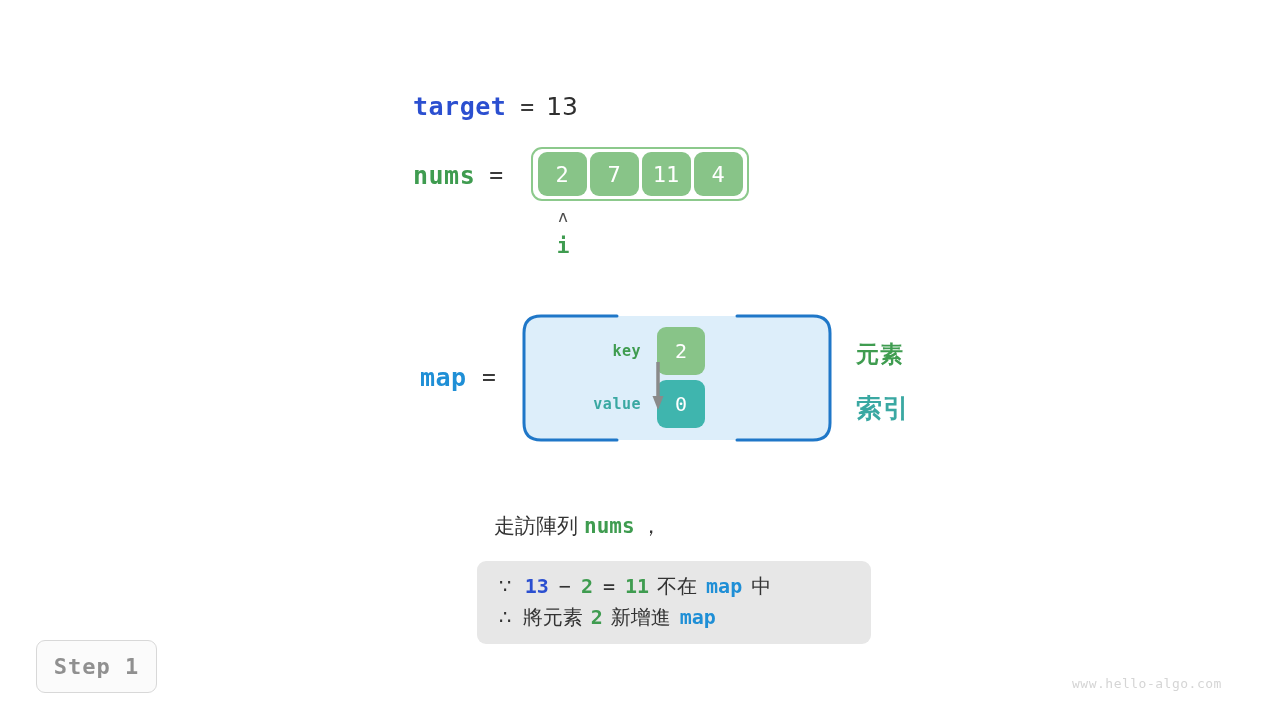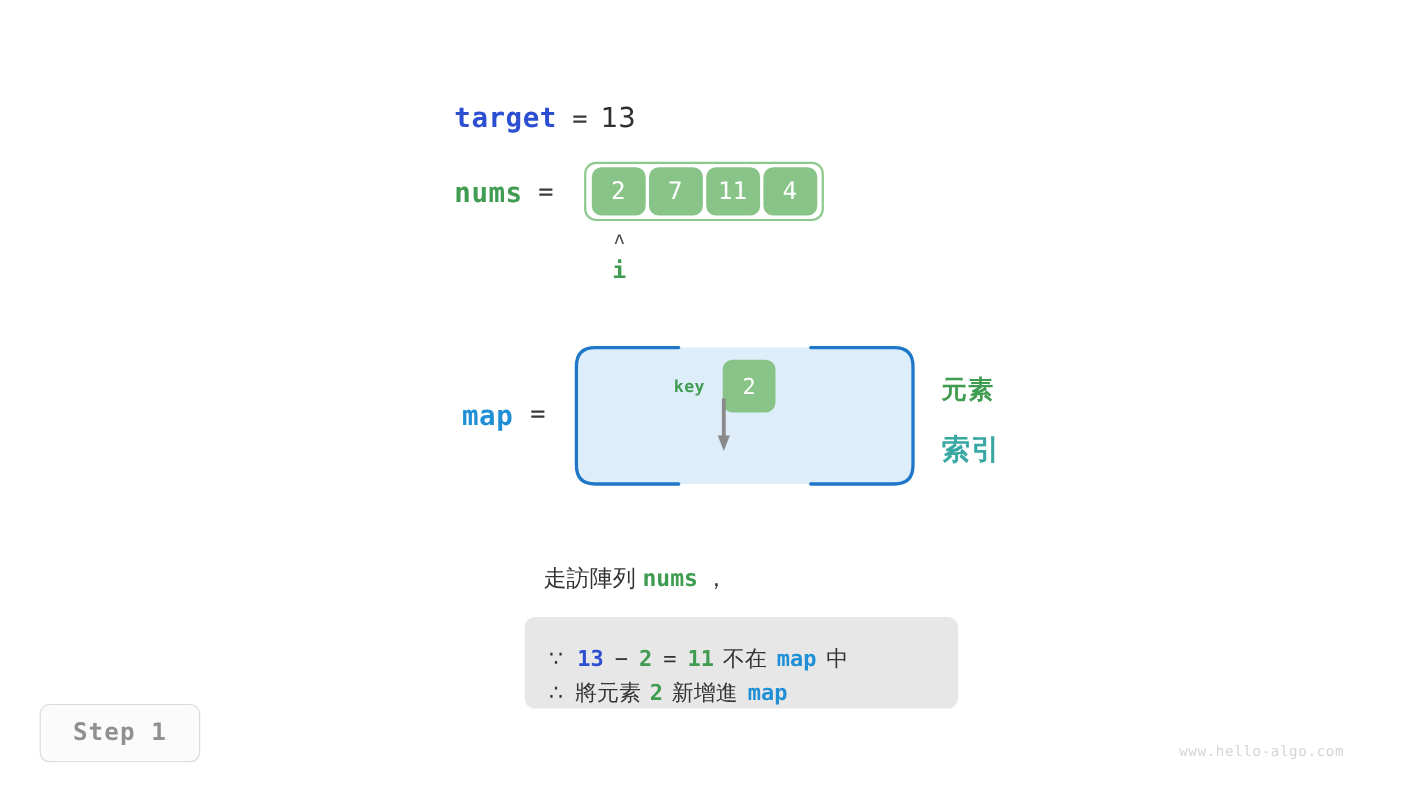--- a/index.html
+++ b/index.html
@@ -246,21 +246,21 @@
   
   #explanation-box {
     position: absolute;
     left: 477px;
     top: 561px;
     width: 394px;
     height: 83px;
     background: #e7e7e7;
     border-radius: 9px;
     box-sizing: border-box;
-    padding: 22px 0 0 22px;
+    padding: 10px 0 0 22px;
   }
   .explanation-line {
     font-size: 20px;
     color: #333333;
     font-family: "DejaVu Sans", "Liberation Sans", sans-serif;
     line-height: 31px;
     white-space: nowrap;
   }
   .explanation-line .sym {
     font-family: "DejaVu Sans", "Liberation Sans", sans-serif;
@@ -290,21 +290,21 @@
     color: #333333;
     margin: 0 5px;
   }
   .explanation-line .cjk-t { margin: 0 3px; }
 
   
   #step-badge {
     position: absolute;
     left: 36px;
     top: 640px;
-    width: 146px;
+    width: 121px;
     height: 53px;
     border: 1.5px solid #d8d8d8;
     border-radius: 9px;
     background: #fbfbfb;
     display: flex;
     align-items: center;
     justify-content: center;
     font-size: 22px;
     font-weight: bold;
     color: #909090;
@@ -355,20 +355,24 @@
   <div id="map-box-fill"></div>
   <svg id="map-box-frame" viewBox="0 0 312 130">
     <path d="M 96 3 L 20 3 Q 3 3 3 20 L 3 110 Q 3 127 20 127 L 96 127" fill="none" stroke="#1f77c8" stroke-width="3" stroke-linecap="round"></path>
     <path d="M 216 3 L 292 3 Q 309 3 309 20 L 309 110 Q 309 127 292 127 L 216 127" fill="none" stroke="#1f77c8" stroke-width="3" stroke-linecap="round"></path>
   </svg>
 
   <div id="map-rows">
     <div class="map-row" id="map-row-key">
       <span class="map-label mono" id="key-label">key</span>
       <span class="map-cell" id="key-cell">2</span>
+    </div>
+    <div class="map-row" id="map-row-value">
+      <span class="map-label mono" id="value-label">value</span>
+      <span class="map-cell" id="value-cell">0</span>
     </div>
   </div>
 </div>
 
 <svg id="map-arrow" viewBox="0 0 16 50">
   <line x1="8" y1="0" x2="8" y2="38" stroke="#8a8a8a" stroke-width="3.5"></line>
   <polygon points="8,48 2.5,34 13.5,34" fill="#8a8a8a"></polygon>
 </svg>
 
 <div id="annotation-element" class="cjk">元素</div>

